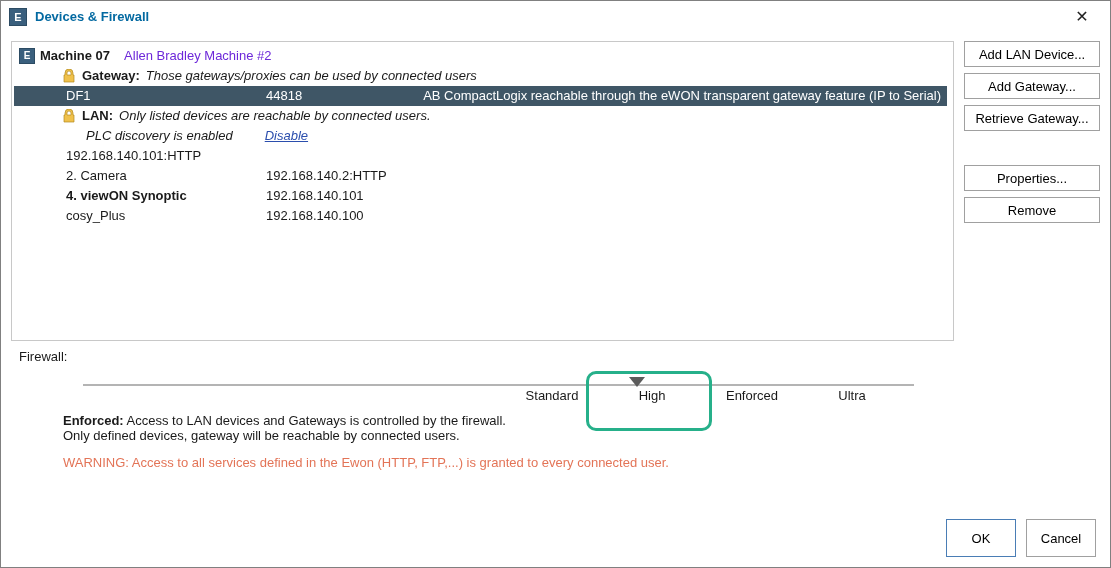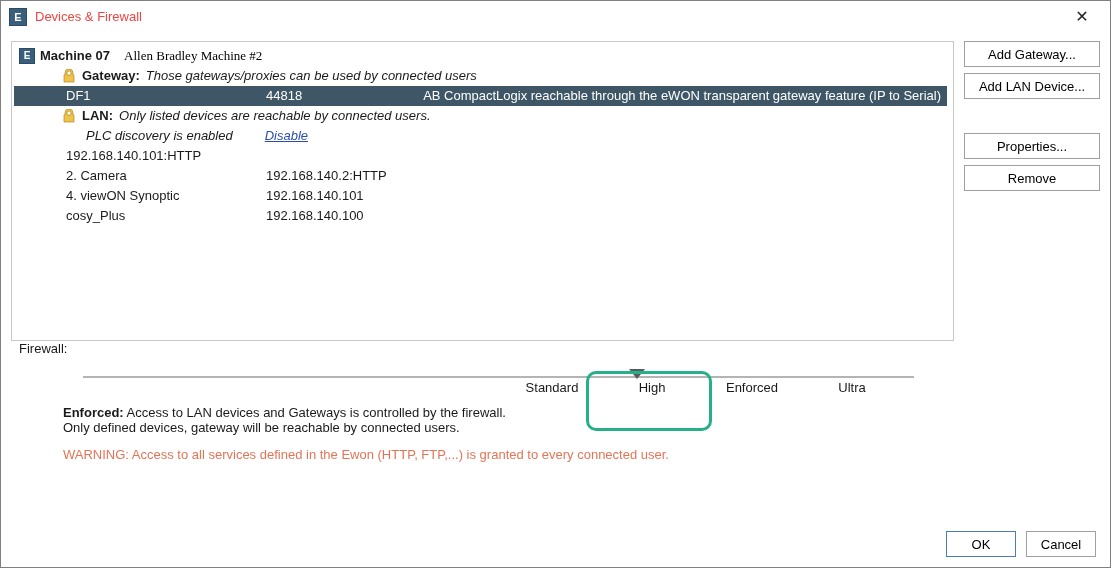--- a/index.html
+++ b/index.html
@@ -38,21 +38,21 @@
     background:#3a5f7d;
     color:#fff;
     display:inline-flex;
     align-items:center;
     justify-content:center;
     font-weight:600;
     font-size:11px;
     border:1px solid #2c4b63;
     margin-right:8px;
   }
-  .titlebar-title { flex:1; color:#ef4444; }
+  .titlebar-title { flex:1; color:#0369a1;font-weight:bold; }
   .titlebar-close {
     width:40px; height:28px;
     display:flex;align-items:center;justify-content:center;
     cursor:pointer; font-size:16px; color:#222;
   }
   
   .content {
     display:flex;
     padding: 8px 10px 10px 10px;
     gap:10px;
@@ -96,21 +96,21 @@
 
   .row-selected { background: var(--sel-bg); color: var(--sel-fg); }
   .row-selected .col-c { color: var(--sel-fg); }
 
   .tree-icon { width:18px; height:18px; display:inline-flex; align-items:center; justify-content:center; margin-right:4px; }
   .lock-icon svg { width:12px; height:14px; }
 
   .link { color: var(--link); text-decoration:underline; cursor:pointer; margin-left:32px; }
 
   
-  .firewall-section { padding:0 4px 0 4px;}
+  .firewall-section { margin-top:8px; padding:0 4px 0 4px;}
   .firewall-title { font-weight:400; margin-bottom:10px; margin-left:4px;}
   .slider-wrap { position:relative; margin:4px 36px 4px 68px; }
   .slider-track {
     height:2px; background:#b4b4b4; width:100%;
     position:relative; top:10px;
   }
   .slider-tick {
     position:absolute; top:3px; width:0; height:0;
     border-left:8px solid transparent; border-right:8px solid transparent; border-top:10px solid #5b5b5b;
     transform:translateX(-8px);
@@ -133,21 +133,21 @@
     pointer-events:none;
   }
 
   
   .footer {
     position:absolute;
     bottom:10px; right:14px;
     display:flex; gap:10px;
   }
   .dlg-btn {
-    height:26px; min-width:70px;
+    height:38px; min-width:70px;
     border:1px solid #a0a0a0;
     background:#fff;
     font:inherit;
     cursor:pointer;
     padding:0 12px;
   }
   .dlg-btn.primary { border:1px solid #4a7db5; }
 </style>
 </head>
 <body>
@@ -164,21 +164,21 @@
   <div class="left-col">
 
     <div class="tree-panel">
 
       <div class="tree-row indent-0">
         <span class="tree-icon">
           <span class="app-icon" style="width:16px;height:16px;font-size:10px;margin:0;">E</span>
         </span>
         <span class="bold">Machine 07</span>
         <span style="width:14px;"></span>
-        <span style="color:#000000;font-family:Liberation Serif, serif;">Allen Bradley Machine #2</span>
+        <span style="color:#6d28d9;">Allen Bradley Machine #2</span>
       </div>
 
       <div class="tree-row indent-1">
         <span class="tree-icon lock-icon">
           <svg viewBox="0 0 12 14">
               <path fill="#f0c14b" stroke="#b18a1f" stroke-width="0.7" d="M2 6 V4 a4 4 0 0 1 8 0 V6 h1 v7 H1 V6 Z M4 6 h4 V4 a2 2 0 0 0 -4 0 Z"></path>
             </svg>
         </span>
         <span class="bold">Gateway:</span>
         <span style="width:6px;"></span>
@@ -216,21 +216,21 @@
       <div class="tree-row indent-2">
         <div class="col-b"><span>192.168.140.101:HTTP</span></div>
       </div>
       <div class="tree-row indent-2">
         <div class="col-a" style="width:200px;">
             <span>2. Camera</span>
           </div>
         <div class="col-b"><span>192.168.140.2:HTTP</span></div>
       </div>
       <div class="tree-row indent-2">
-        <div class="col-a" style="width:200px;">
+        <div class="col-a" style="width:200px;font-weight:bold;">
             <span>4. viewON Synoptic</span>
           </div>
         <div class="col-b"><span>192.168.140.101</span></div>
       </div>
       <div class="tree-row indent-2">
         <div class="col-a" style="width:200px;">
             <span>cosy_Plus</span>
           </div>
         <div class="col-b"><span>192.168.140.100</span></div>
       </div>
@@ -256,22 +256,23 @@
         <span class="desc-title">Enforced:</span>
         <span>Access to LAN devices and Gateways is controlled by the firewall.</span><br>
         <span>Only defined devices, gateway will be reachable by connected users.</span>
       </div>
 
       <div class="warn">WARNING: Access to all services defined in the Ewon (HTTP, FTP,...) is granted to every connected user.</div>
     </div>
   </div>
 
   <div class="right-col">
+    <button class="sidebar-btn">Add LAN Device...</button>
     <button class="sidebar-btn">Add Gateway...</button>
-    <button class="sidebar-btn">Add LAN Device...</button>
+    <button class="sidebar-btn">Retrieve Gateway...</button>
     <div class="sidebar-gap"></div>
     <button class="sidebar-btn">Properties...</button>
     <button class="sidebar-btn">Remove</button>
   </div>
 </div>
 
 <div class="highlight-box" id="enforced-highlight" style="left: 585px; top: 370px; width: 126px; height: 60px;"></div>
 
 <div class="footer">
   <button class="dlg-btn primary">OK</button>

